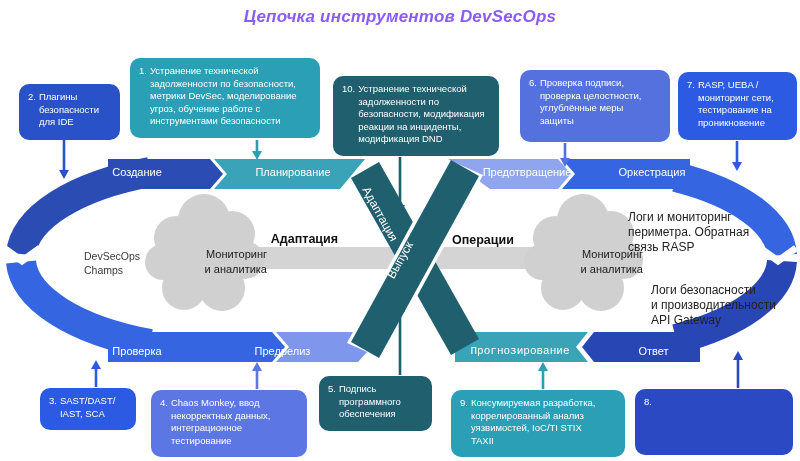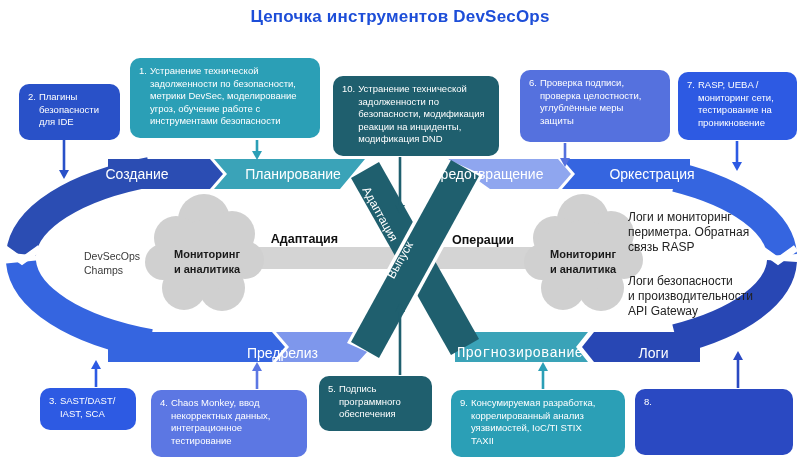--- a/index.html
+++ b/index.html
@@ -1,62 +1,62 @@
 <!DOCTYPE html>
 <html style="--blue-create: #2B4DB3; --blue-mid: #3565E0; --blue-bright: #2D5AE3; --blue2: #2951C8; --navy: #2847B4; --navy-box: #2A49C2; --peri-light: #8FA6EF; --peri: #7E97EC; --peri4: #5C77E3; --peri6: #5571DE; --teal-band: #3AA3B8; --teal-box: #2B9FB6; --dark-teal: #1F5F6E; --gray-band: #D4D4D4; --cloud: #D0D0D0;"><head>
 <meta charset="utf-8">
 <style>
   html,body{margin:0;padding:0;background:#ffffff;}
   #app{position:relative;width:800px;height:461px;background:#fff;overflow:hidden;
        font-family:"Liberation Sans", sans-serif;}
   .preline{white-space:pre-line;}
 
   .title{position:absolute;left:0;top:7px;width:800px;text-align:center;
-         font-size:17px;font-weight:600;color:#1d4ed8;letter-spacing:.2px;}
+         font-size:17px;font-weight:600;color:#8b5cf6;letter-spacing:.2px;font-style:italic;}
 
   svg.diagram{position:absolute;left:0;top:0;}
 
   
   .st-create{stroke:var(--blue-create);} .st-bluemid{stroke:var(--blue-mid);}
   .st-navy{stroke:var(--navy);}
   .f-create{fill:var(--blue-create);} .f-bluemid{fill:var(--blue-mid);}
   .f-teal{fill:var(--teal-band);} .f-perilight{fill:var(--peri-light);}
   .f-peri{fill:var(--peri);} .f-navy{fill:var(--navy);}
   .f-darkteal{fill:var(--dark-teal);} .f-gray{fill:var(--gray-band);}
   .f-cloud{fill:var(--cloud);}
   .arw line{stroke:currentColor;stroke-width:2.6;}
   .arw polygon{fill:currentColor;}
   .c-blue2{color:var(--blue2);} .c-blue3{color:var(--blue-bright);}
   .c-teal{color:var(--teal-box);} .c-darkteal{color:var(--dark-teal);}
   .c-peri4{color:var(--peri4);} .c-peri6{color:var(--peri6);} .c-navybox{color:var(--navy-box);}
 
   
-  .seg{position:absolute;color:#fff;font-size:14px;text-align:center;}
+  .seg{position:absolute;color:#fff;font-size:11px;text-align:center;}
   .seg-create{left:77px;top:166px;width:120px;}
   .seg-plan{left:233px;top:166px;width:120px;text-align:center;}
-  .seg-prevent{left:426px;top:166px;width:122px;}
+  .seg-prevent{left:466px;top:166px;width:122px;}
   .seg-detect{left:592px;top:166px;width:120px;}
   .seg-verify{left:82px;top:345px;width:110px;}
   .seg-prerelease{left:225px;top:345px;width:115px;}
   .seg-predict{left:455px;top:345px;width:130px;font-family:Liberation Mono, monospace;}
   .seg-respond{left:596px;top:345px;width:115px;}
   .seg-adapt{left:332px;top:207px;width:96px;transform:rotate(61deg);font-size:12px;}
   .seg-release{left:352px;top:253px;width:96px;transform:rotate(-61deg);font-size:12px;}
 
   
   .dev-label{position:absolute;left:238px;top:232px;width:100px;text-align:right;
              font-weight:bold;font-size:12.5px;color:#111;}
   .ops-label{position:absolute;left:452px;top:233px;width:110px;text-align:left;
              font-weight:bold;font-size:12.5px;color:#111;}
   .champs{position:absolute;left:84px;top:249px;font-size:10.5px;line-height:14px;color:#3a3a3a;}
-  .mon{position:absolute;width:120px;text-align:center;font-weight:bold;
+  .mon{position:absolute;width:120px;text-align:right;font-weight:normal;
        font-size:11px;line-height:15px;color:#1a1a1a;}
   .mon-left{left:147px;top:247px;} .mon-right{left:523px;top:247px;}
   .logs{position:absolute;left:628px;font-size:12px;line-height:15px;color:#222;}
-  .logs-top{top:210px;} .logs-bottom{top:274px;}
+  .logs-top{top:210px;} .logs-bottom{top:283px;margin-left:23px;}
 
   
   .callout{position:absolute;border-radius:10px;color:#fff;display:flex;
            align-items:flex-start;padding:7px 9px;font-size:9.5px;line-height:12.6px;
            box-sizing:border-box;}
   .callout .num{flex:0 0 auto;margin-right:3px;}
   .b1{left:130px;top:58px;width:190px;height:80px;background:var(--teal-box);}
   .b2{left:19px;top:84px;width:101px;height:56px;background:var(--blue2);}
   .b3{left:40px;top:388px;width:96px;height:42px;background:var(--blue-bright);}
   .b4{left:151px;top:390px;width:156px;height:67px;background:var(--peri4);}
@@ -160,23 +160,24 @@
     <g class="arw c-navybox">
       <line x1="738" y1="388" x2="738" y2="360"></line>
         <polygon points="733,360 743,360 738,351"></polygon>
       </g>
   </svg>
 
   <div class="seg seg-create">Создание</div>
   <div class="seg seg-plan">Планирование</div>
   <div class="seg seg-prevent">Предотвращение</div>
   <div class="seg seg-detect">Оркестрация</div>
+  <div class="seg seg-verify">Проверка</div>
   <div class="seg seg-prerelease">Предрелиз</div>
   <div class="seg seg-predict">Прогнозирование</div>
-  <div class="seg seg-respond">Логи</div>
+  <div class="seg seg-respond">Ответ</div>
   <div class="seg seg-adapt">Адаптация</div>
   <div class="seg seg-release">Выпуск</div>
 
   <div class="dev-label">Адаптация</div>
   <div class="ops-label">Операции</div>
   <div class="champs preline">DevSecOps
 Champs</div>
   <div class="mon mon-left preline">Мониторинг
 и аналитика</div>
   <div class="mon mon-right preline">Мониторинг

